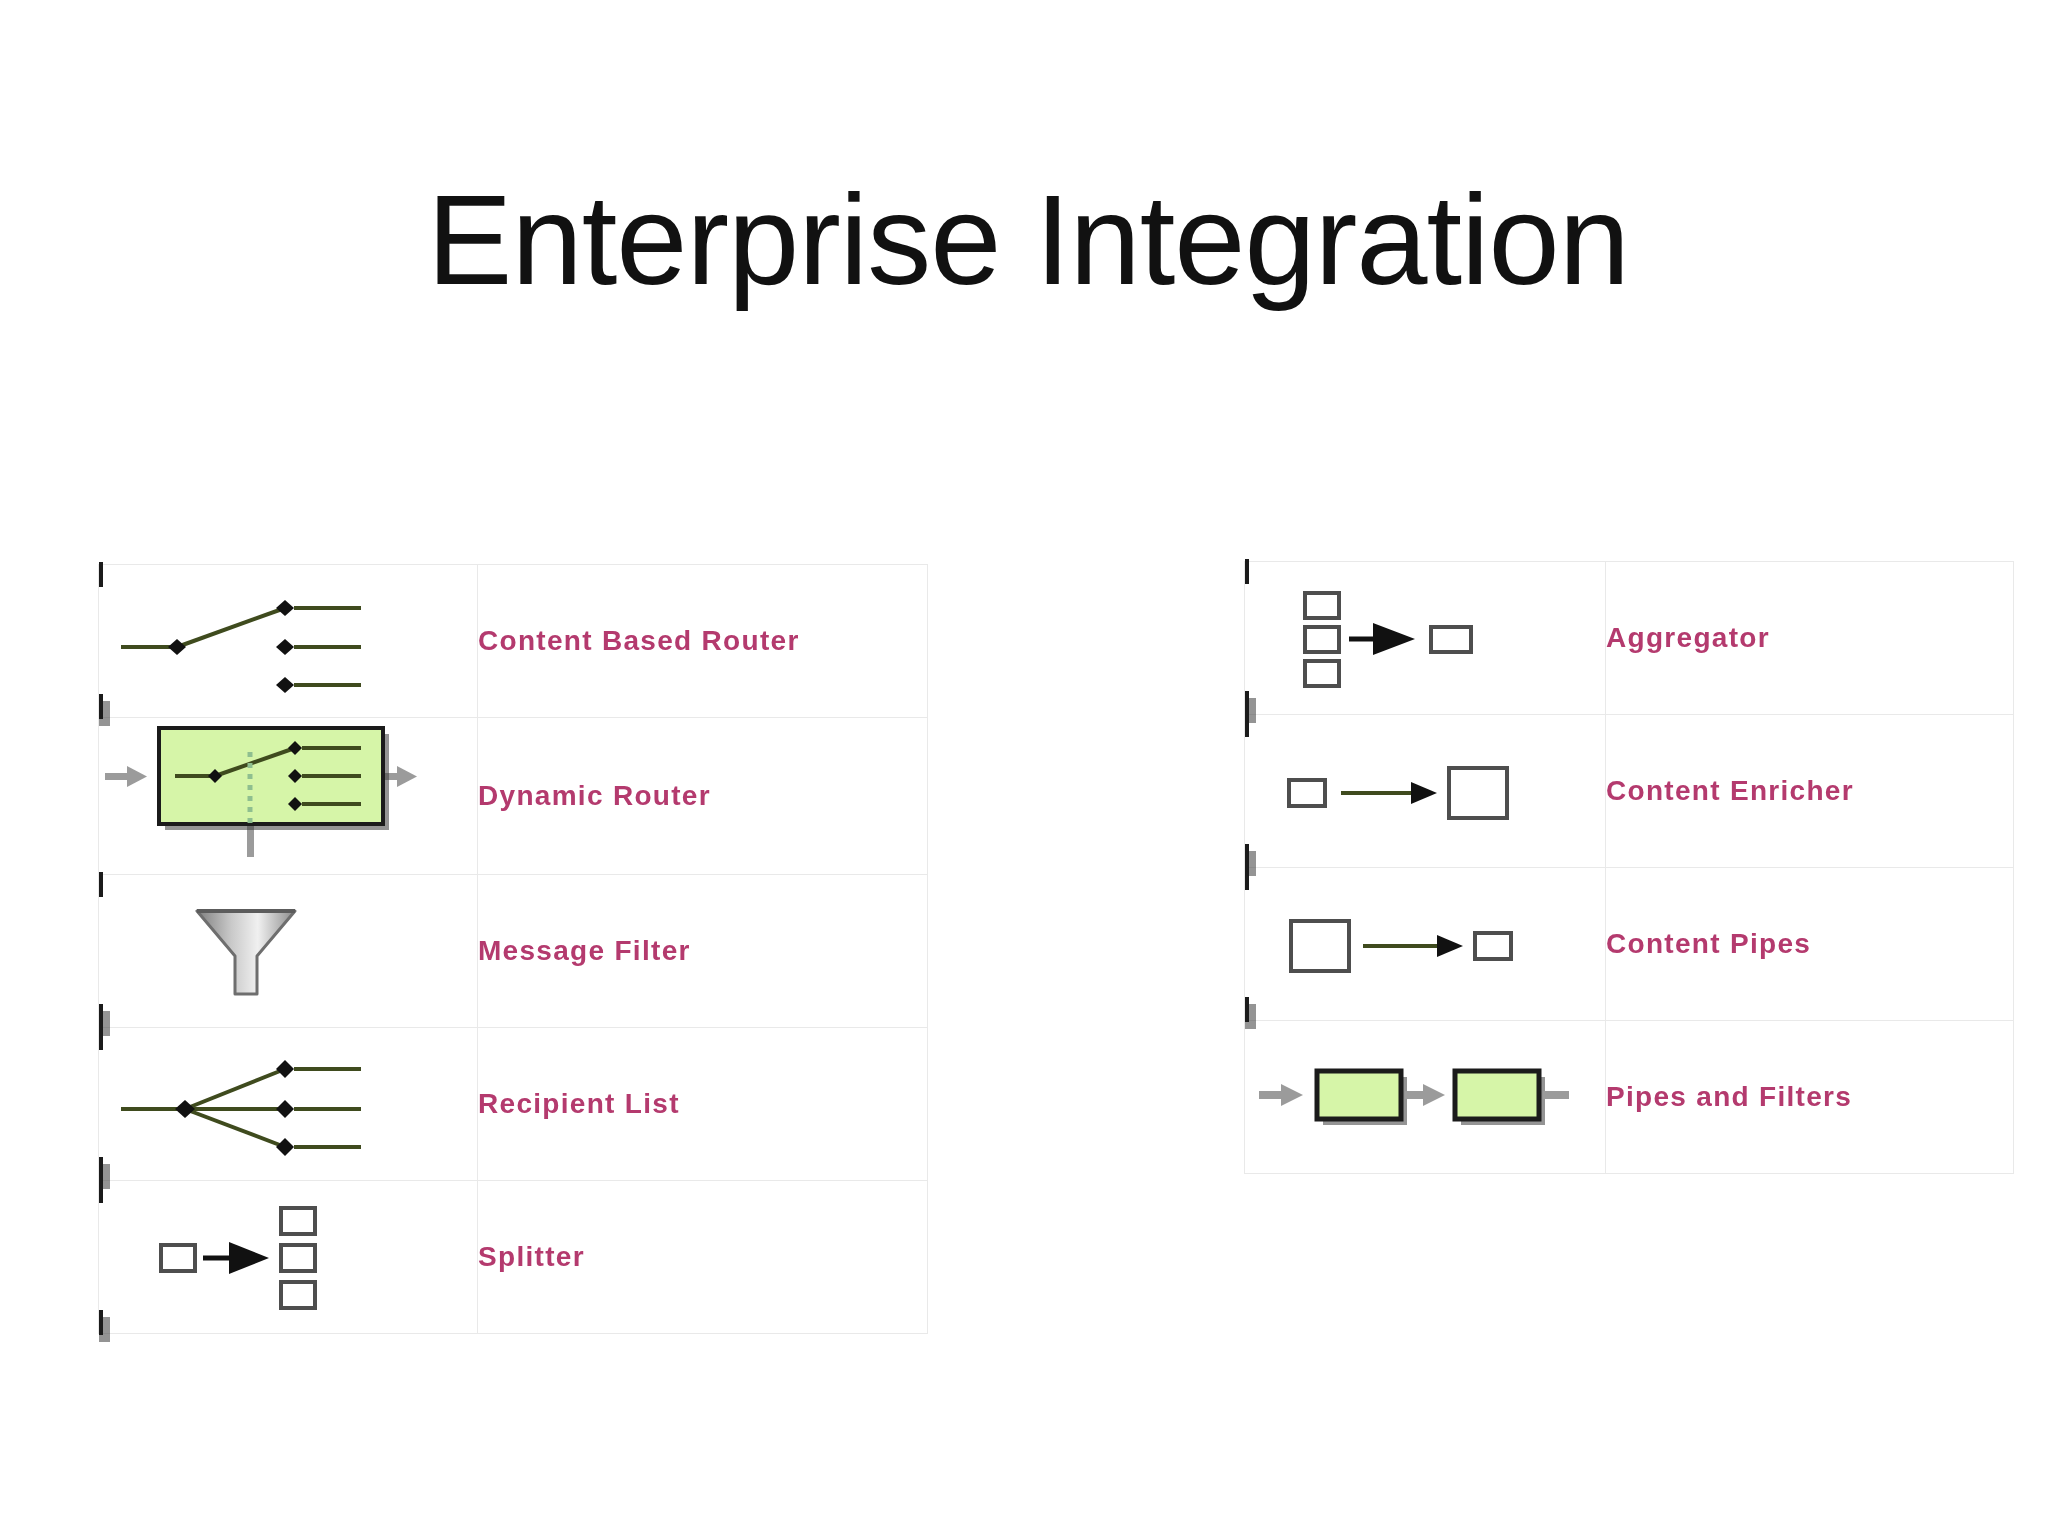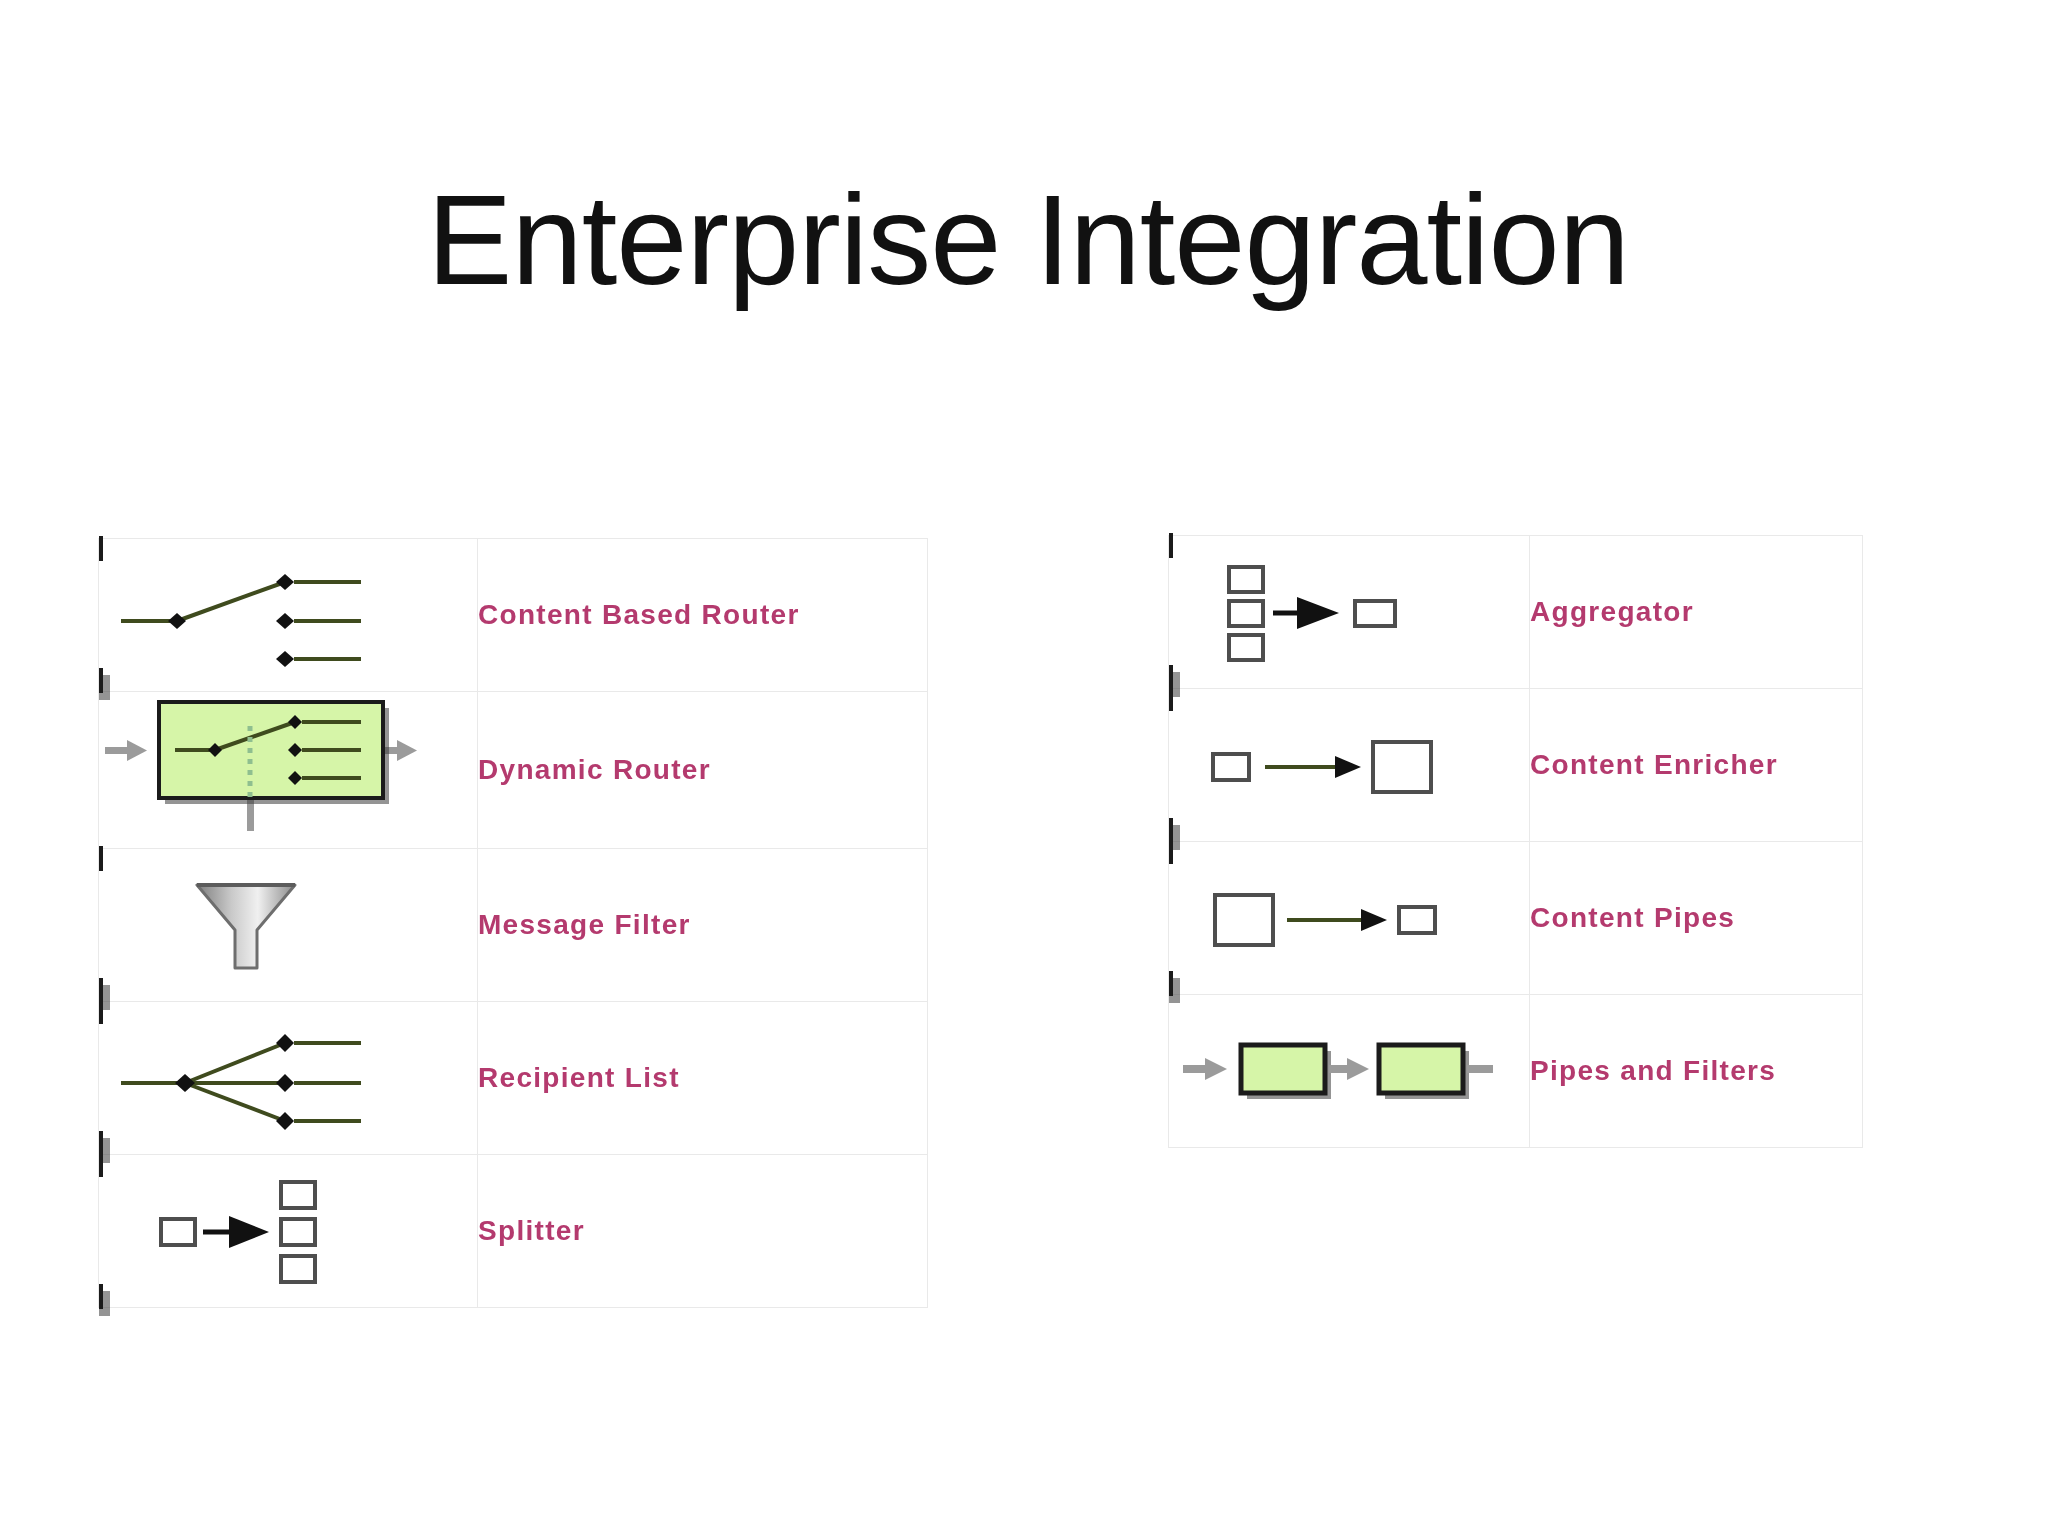--- a/index.html
+++ b/index.html
@@ -29,23 +29,24 @@
     letter-spacing: -1px;
     color: #111111;
   }
   #slide-title .tl { display: block; margin-left: 8px; }
 
   
   .pattern-table {
     position: absolute;
     border-collapse: collapse;
     table-layout: fixed;
+    margin-top: 26px;
   }
   #table-left  { left: 98px;  top: 538px; width: 830px; }
-  #table-right { left: 1168px; top: 535px; width: 695px; }
+  #table-right { left: 1244px; top: 535px; width: 770px; }
 
   .pattern-table tr { }
   .pattern-table td {
     border: 1px solid #e9e9e9;
     padding: 0;
     vertical-align: middle;
     background: #ffffff;
   }
   .icon-cell  { width: 378px; height: 152px; text-align: left; padding-left: 14px; }
   .label-cell { padding-left: 18px; }

